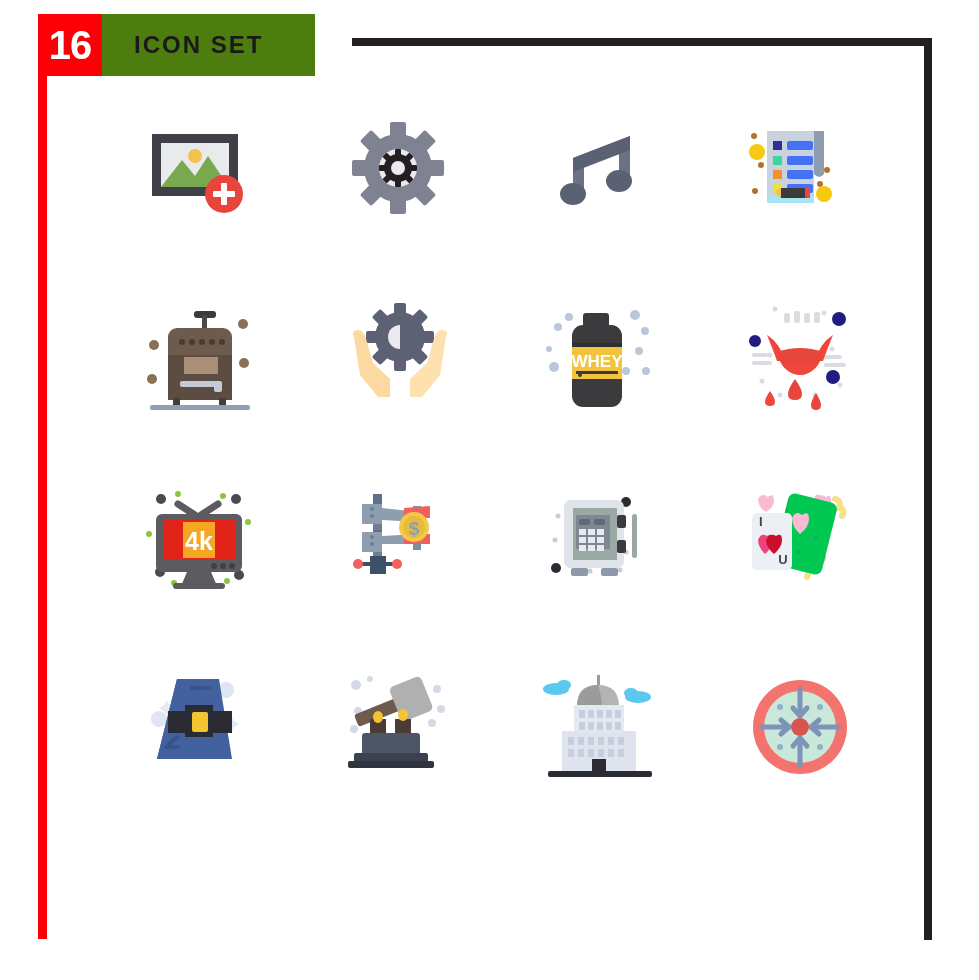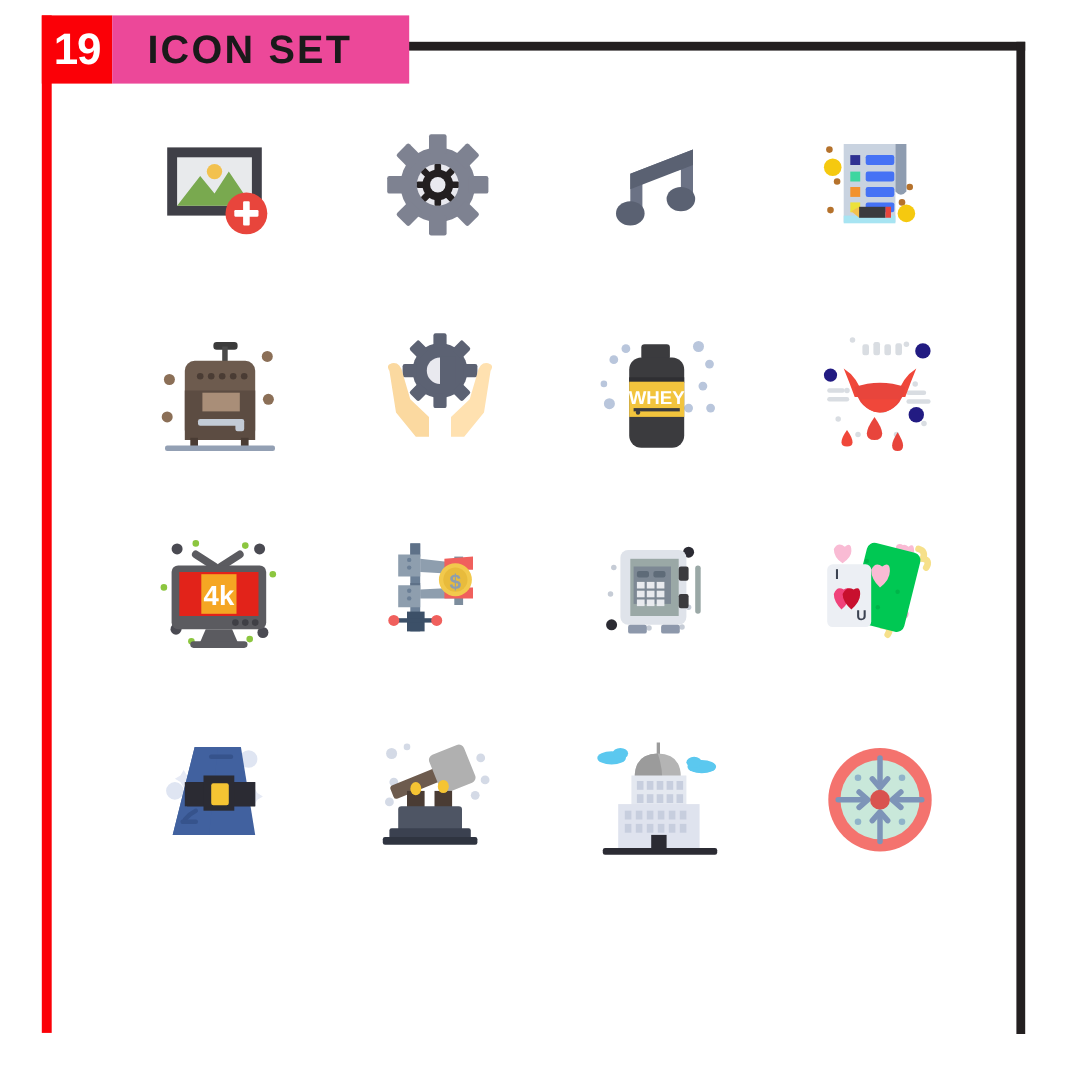--- a/index.html
+++ b/index.html
@@ -63,26 +63,26 @@
     width: 64px;
     display: flex;
     align-items: center;
     justify-content: center;
     font-size: 40px;
     font-weight: bold;
     letter-spacing: -1px;
     line-height: 1;
   }
   .title-chip {
-    background: #ec4899;
+    background: #4d7c0f;
     color: #1a1a1a;
     display: flex;
     align-items: center;
     padding: 0 52px 0 32px;
-    font-size: 36px;
+    font-size: 24px;
     font-weight: bold;
     letter-spacing: 2px;
     line-height: 1;
   }
 
   
   .icon-grid {
     position: absolute;
     left: 100px;
     top: 112px;
@@ -104,21 +104,21 @@
 </head>
 <body>
 
 <div id="poster">
 
   <div class="frame-left"></div>
   <div class="frame-top"></div>
   <div class="frame-right"></div>
 
   <div class="header-bar">
-    <div class="count-chip">19</div>
+    <div class="count-chip">16</div>
     <div class="title-chip">ICON SET</div>
   </div>
 
   <div class="icon-grid">
 
     <div class="icon-cell">
       <svg width="120" height="120" viewBox="0 0 120 120">
         <rect x="12" y="22" width="86" height="62" fill="#3f3f47"></rect>
         <rect x="21" y="31" width="68" height="44" fill="#e8eaec"></rect>
         <circle cx="55" cy="44" r="7" fill="#f2c14e"></circle>

